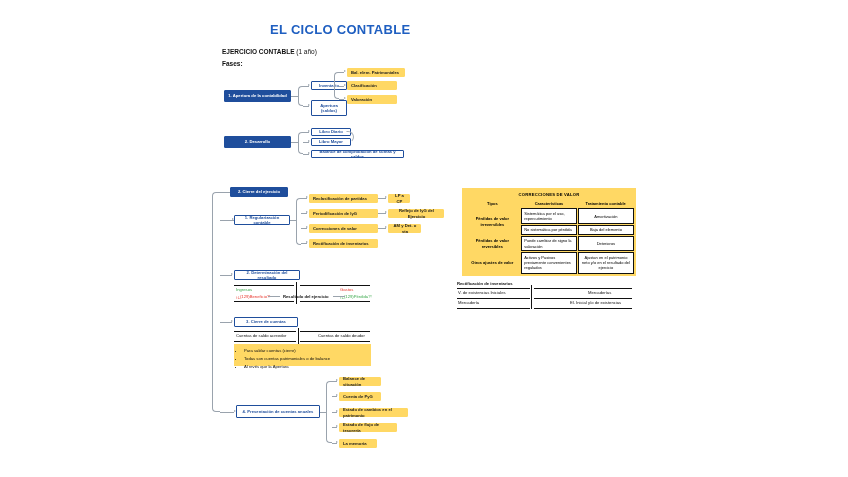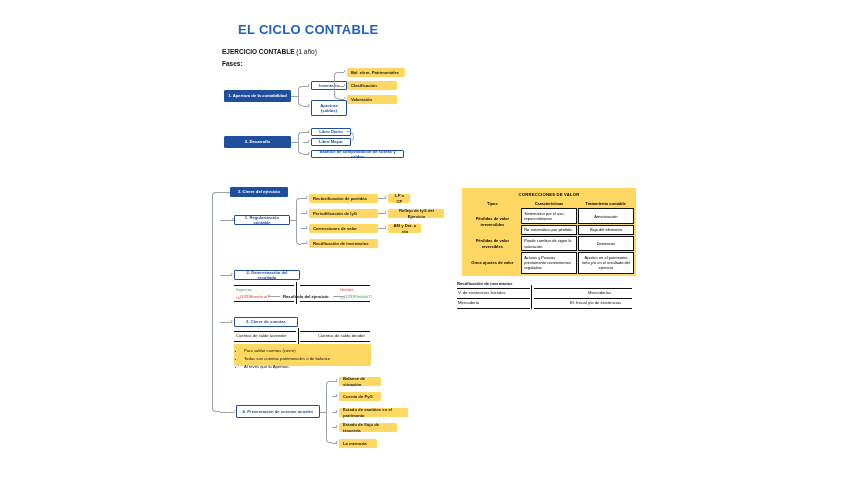--- a/index.html
+++ b/index.html
@@ -18,21 +18,21 @@
   .canvas {
     position: absolute;
     left: 0; top: 0;
     width: 848px;
     height: 477px;
   }
   .abs { position: absolute; box-sizing: border-box; }
 
   
   #page-title {
-    left: 206px; top: 22px;
+    left: 238px; top: 22px;
     font-size: 13px;
     font-weight: bold;
     color: #1f5fc1;
     letter-spacing: 0.3px;
     padding-left: 32px;
   }
   #subtitle-ejercicio {
     left: 222px; top: 48px;
     font-size: 6.5px;
     font-weight: bold;

